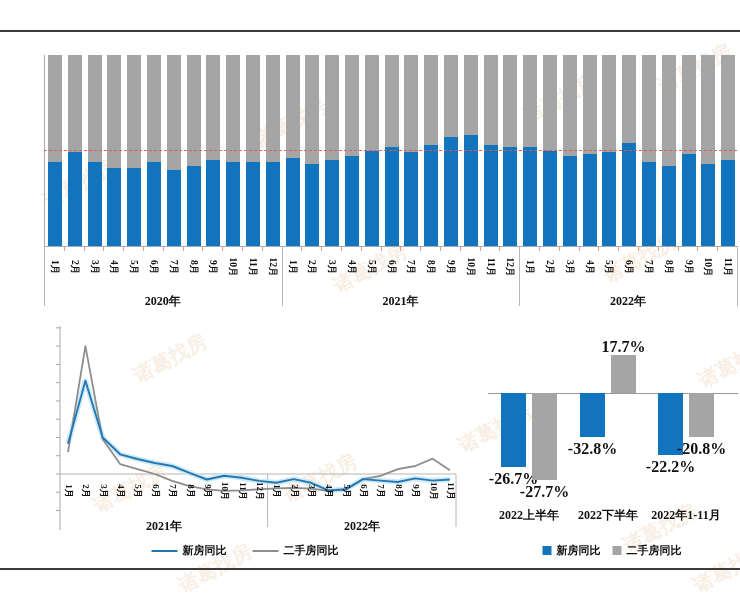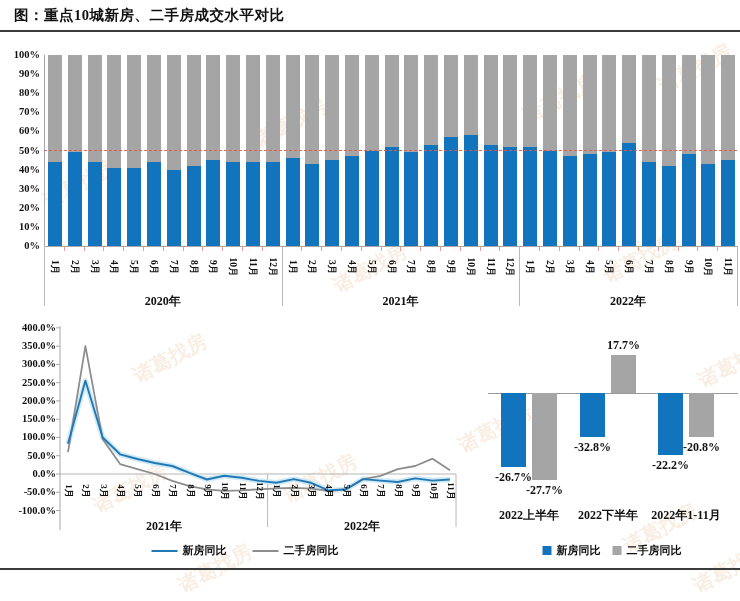--- a/index.html
+++ b/index.html
@@ -15,21 +15,21 @@
   .vlab{position:absolute;white-space:nowrap;font-size:9.5px;font-weight:bold;
         transform:translate(-50%,-50%) rotate(90deg);}
   .yearlab{position:absolute;font-size:12px;font-weight:bold;transform:translateX(-50%);white-space:nowrap;}
   .sep{position:absolute;width:1px;background:#b8b8b8;}
   .tick{position:absolute;width:1px;height:4px;background:rgba(205,95,75,.6);}
   .refline{position:absolute;border-top:1.6px dashed rgba(226,88,76,.9);}
   .legend{position:absolute;display:flex;align-items:center;font-size:11px;font-weight:bold;white-space:nowrap;}
   .legend .item{display:flex;align-items:center;}
   .sq{display:inline-block;width:9px;height:9px;margin-right:5px;}
   .lineswatch{display:inline-block;width:26px;height:0;border-top:2.2px solid #000;margin-right:5px;}
-  .datalab{position:absolute;font-size:12px;font-weight:bold;transform:translateX(-50%);white-space:nowrap;}
+  .datalab{position:absolute;font-size:16px;font-weight:bold;transform:translateX(-50%);white-space:nowrap;}
   .catlab{position:absolute;font-size:12px;font-weight:bold;transform:translateX(-50%);white-space:nowrap;}
   .bar{position:absolute;}
   .baseline{position:absolute;height:1px;background:#9a9a9a;}
   .wm{position:absolute;font-size:20px;font-weight:bold;color:rgba(214,150,80,.16);
       transform:rotate(-28deg);white-space:nowrap;pointer-events:none;}
   .footer-src{position:absolute;left:8px;top:577px;font-size:12.5px;font-weight:bold;}
 </style>
 </head>
 <body>
 
@@ -45,37 +45,23 @@
       <span class="wm" style="left: 600px; top: 245px;">诸葛找房</span>
       <span class="wm" style="left: 695px; top: 350px;">诸葛找房</span>
       <span class="wm" style="left: 90px; top: 475px;">诸葛找房</span>
       <span class="wm" style="left: 280px; top: 465px;">诸葛找房</span>
       <span class="wm" style="left: 455px; top: 415px;">诸葛找房</span>
       <span class="wm" style="left: 620px; top: 515px;">诸葛找房</span>
       <span class="wm" style="left: 175px; top: 555px;">诸葛找房</span>
       <span class="wm" style="left: 690px; top: 555px;">诸葛找房</span>
     </div>
 
-  <div class="title">图：重点10城新房、二手房成交水平对比</div>
   <div class="rule" style="top:30px;height:2px;"></div>
 
   <div class="layer">
-    <div style="position:absolute;left:0;top:50px;width:40px;height:200px;">
-        <span class="ylab" style="top: 0px;">100%</span>
-        <span class="ylab" style="top: 19.1px;">90%</span>
-        <span class="ylab" style="top: 38.2px;">80%</span>
-        <span class="ylab" style="top: 57.3px;">70%</span>
-        <span class="ylab" style="top: 76.4px;">60%</span>
-        <span class="ylab" style="top: 95.5px;">50%</span>
-        <span class="ylab" style="top: 114.6px;">40%</span>
-        <span class="ylab" style="top: 133.7px;">30%</span>
-        <span class="ylab" style="top: 152.8px;">20%</span>
-        <span class="ylab" style="top: 171.9px;">10%</span>
-        <span class="ylab" style="top: 191px;">0%</span>
-      </div>
     <div class="plot" style="left:44px;top:55px;width:693px;height:191px;">
         <div class="col" style="left: 3px; width: 14px;">
           <div class="seg" style="height: 56%; background: rgb(165, 165, 165);"></div>
           <div class="seg" style="height: 44%; background: rgb(18, 116, 189);"></div>
         </div>
         <div class="col" style="left: 22.8px; width: 14px;">
           <div class="seg" style="height: 51%; background: rgb(165, 165, 165);"></div>
           <div class="seg" style="height: 49%; background: rgb(18, 116, 189);"></div>
         </div>
         <div class="col" style="left: 42.6px; width: 14px;">
@@ -290,33 +276,20 @@
         <span class="sep" style="left: 281.6px; top: 246px; height: 60px;"></span>
         <span class="yearlab" style="left: 400.4px; top: 293px;">2021年</span>
         <span class="sep" style="left: 519.2px; top: 246px; height: 60px;"></span>
         <span class="yearlab" style="left: 628.1px; top: 293px;">2022年</span>
         <span class="sep" style="left: 737px; top: 246px; height: 60px;"></span>
         <span class="sep" style="left: 44px; top: 246px; height: 60px;"></span>
       </div>
   </div>
 
   <div class="layer">
-    <div style="position:absolute;left:0;top:322px;width:56px;height:215px;">
-        <span class="ylab" style="top: 0.84px;">400.0%</span>
-        <span class="ylab" style="top: 19.11px;">350.0%</span>
-        <span class="ylab" style="top: 37.38px;">300.0%</span>
-        <span class="ylab" style="top: 55.65px;">250.0%</span>
-        <span class="ylab" style="top: 73.92px;">200.0%</span>
-        <span class="ylab" style="top: 92.19px;">150.0%</span>
-        <span class="ylab" style="top: 110.46px;">100.0%</span>
-        <span class="ylab" style="top: 128.73px;">50.0%</span>
-        <span class="ylab" style="top: 147px;">0.0%</span>
-        <span class="ylab" style="top: 165.27px;">-50.0%</span>
-        <span class="ylab" style="top: 183.54px;">-100.0%</span>
-      </div>
     <svg style="position:absolute;left:0;top:322px;" width="460" height="215" viewBox="0 0 460 215">
         <line x1="60" y1="4" x2="60" y2="208" stroke="#a8a8a8" stroke-width="1"></line>
         <line x1="60" y1="152" x2="456" y2="152" stroke="#b5b5b5" stroke-width="1"></line>
         <line x1="267.6" y1="152" x2="267.6" y2="205" stroke="#b8b8b8" stroke-width="1"></line>
         <line x1="456" y1="152" x2="456" y2="205" stroke="#b8b8b8" stroke-width="1"></line>
         <line x1="56" y1="5.840000000000003" x2="60" y2="5.840000000000003" stroke="#a8a8a8" stroke-width="1"></line>
         <line x1="56" y1="24.11" x2="60" y2="24.11" stroke="#a8a8a8" stroke-width="1"></line>
         <line x1="56" y1="42.379999999999995" x2="60" y2="42.379999999999995" stroke="#a8a8a8" stroke-width="1"></line>
         <line x1="56" y1="60.650000000000006" x2="60" y2="60.650000000000006" stroke="#a8a8a8" stroke-width="1"></line>
         <line x1="56" y1="78.92" x2="60" y2="78.92" stroke="#a8a8a8" stroke-width="1"></line>

